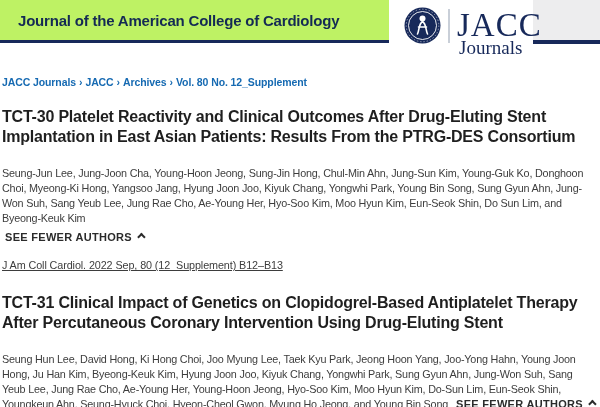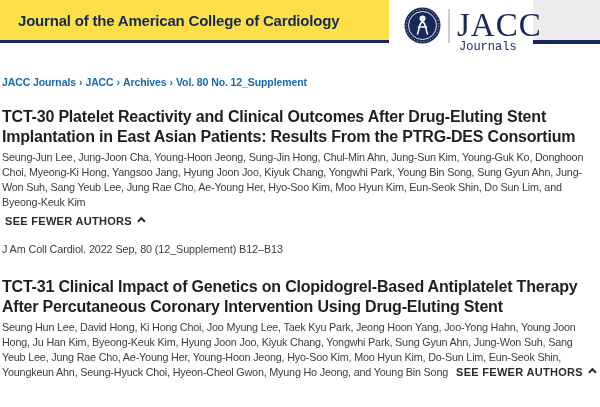--- a/index.html
+++ b/index.html
@@ -2,60 +2,60 @@
 <html><head>
 <meta charset="utf-8">
 <style>
   * { margin:0; padding:0; box-sizing:border-box; }
   html,body { width:600px; height:407px; overflow:hidden; background:#ffffff;
     font-family:"Liberation Sans", sans-serif; }
 
   
   .header { position:relative; width:600px; height:58px; }
   .band-left { position:absolute; left:0; top:0; width:389px; height:43px;
-    background:#fde047; border-bottom:3px solid #17295a;
+    background:#bef264; border-bottom:3px solid #17295a;
     display:flex; align-items:center; padding-left:18px; }
   .journal-title { font-size:15px; font-weight:700; color:#142a54;
     letter-spacing:-0.2px; text-decoration:none; cursor:pointer; }
   .band-right { position:absolute; right:0; top:0; width:67px; height:44px;
     background:#ededee; border-bottom:4px solid #17295a; }
   .logo { position:absolute; left:404px; top:7px; display:flex;
     align-items:flex-start; cursor:pointer; }
   .seal { width:37px; height:37px; flex:0 0 auto; }
   .logo-divider { width:2px; height:34px; background:#c9cfd8; margin:2px 7px 0 7px; }
   .logo-text { display:flex; flex-direction:column; }
   .logo-acronym { font-family:"Liberation Serif", serif; font-size:33px;
     line-height:36px; color:#17295a; letter-spacing:1px; }
-  .logo-subtitle { font-family:Liberation Mono, monospace; font-size:12px;
+  .logo-subtitle { font-family:Liberation Serif, serif; font-size:19px;
     line-height:13px; color:#17295a; margin:-2px 0 0 2px; }
 
   
   .main { padding:0 2px; }
   .breadcrumb { margin-top:18px; font-size:10.5px; font-weight:700;
     color:#166ab2; letter-spacing:-0.1px; }
   .breadcrumb a { color:#166ab2; text-decoration:none; cursor:pointer; }
   .crumb-sep { margin:0 3px; }
 
   .article-title { margin-top:19px; font-size:16px; font-weight:700;
     color:#1f1f1f; line-height:19.5px; letter-spacing:-0.2px; cursor:pointer; }
   .article-title-2 { margin-top:22px; }
-  .authors { margin-top:4px; font-size:10.8px; color:#3d3d3d;
+  .authors { margin-top:20px; font-size:10.8px; color:#3d3d3d;
     line-height:15px; letter-spacing:-0.2px; }
   .see-fewer { display:inline-flex; align-items:center; gap:5px;
     font-size:11px; font-weight:700; color:#2b2b2b; letter-spacing:0.3px;
     background:none; border:none; cursor:pointer;
     font-family:"Liberation Sans", sans-serif; }
   .see-fewer-block { display:flex; margin-top:5px; padding-left:3px; }
   .see-fewer-inline { margin-left:8px; vertical-align:baseline; }
   .chevron-up { display:inline-block; width:6px; height:6px;
     border-top:2px solid #2b2b2b; border-right:2px solid #2b2b2b;
     transform:rotate(-45deg) translate(1px,1px); }
   .citation { margin-top:16px; font-size:10.8px; color:#3d3d3d;
     letter-spacing:-0.1px; }
-  .citation-1 { margin-top:16px; }
+  .citation-1 { margin-top:16px;text-decoration:underline; }
 </style>
 </head>
 <body>
 
 <div class="header">
   <div class="band-left">
     <a class="journal-title">Journal of the American College of Cardiology</a>
   </div>
   <div class="band-right"></div>
   <div class="logo">

